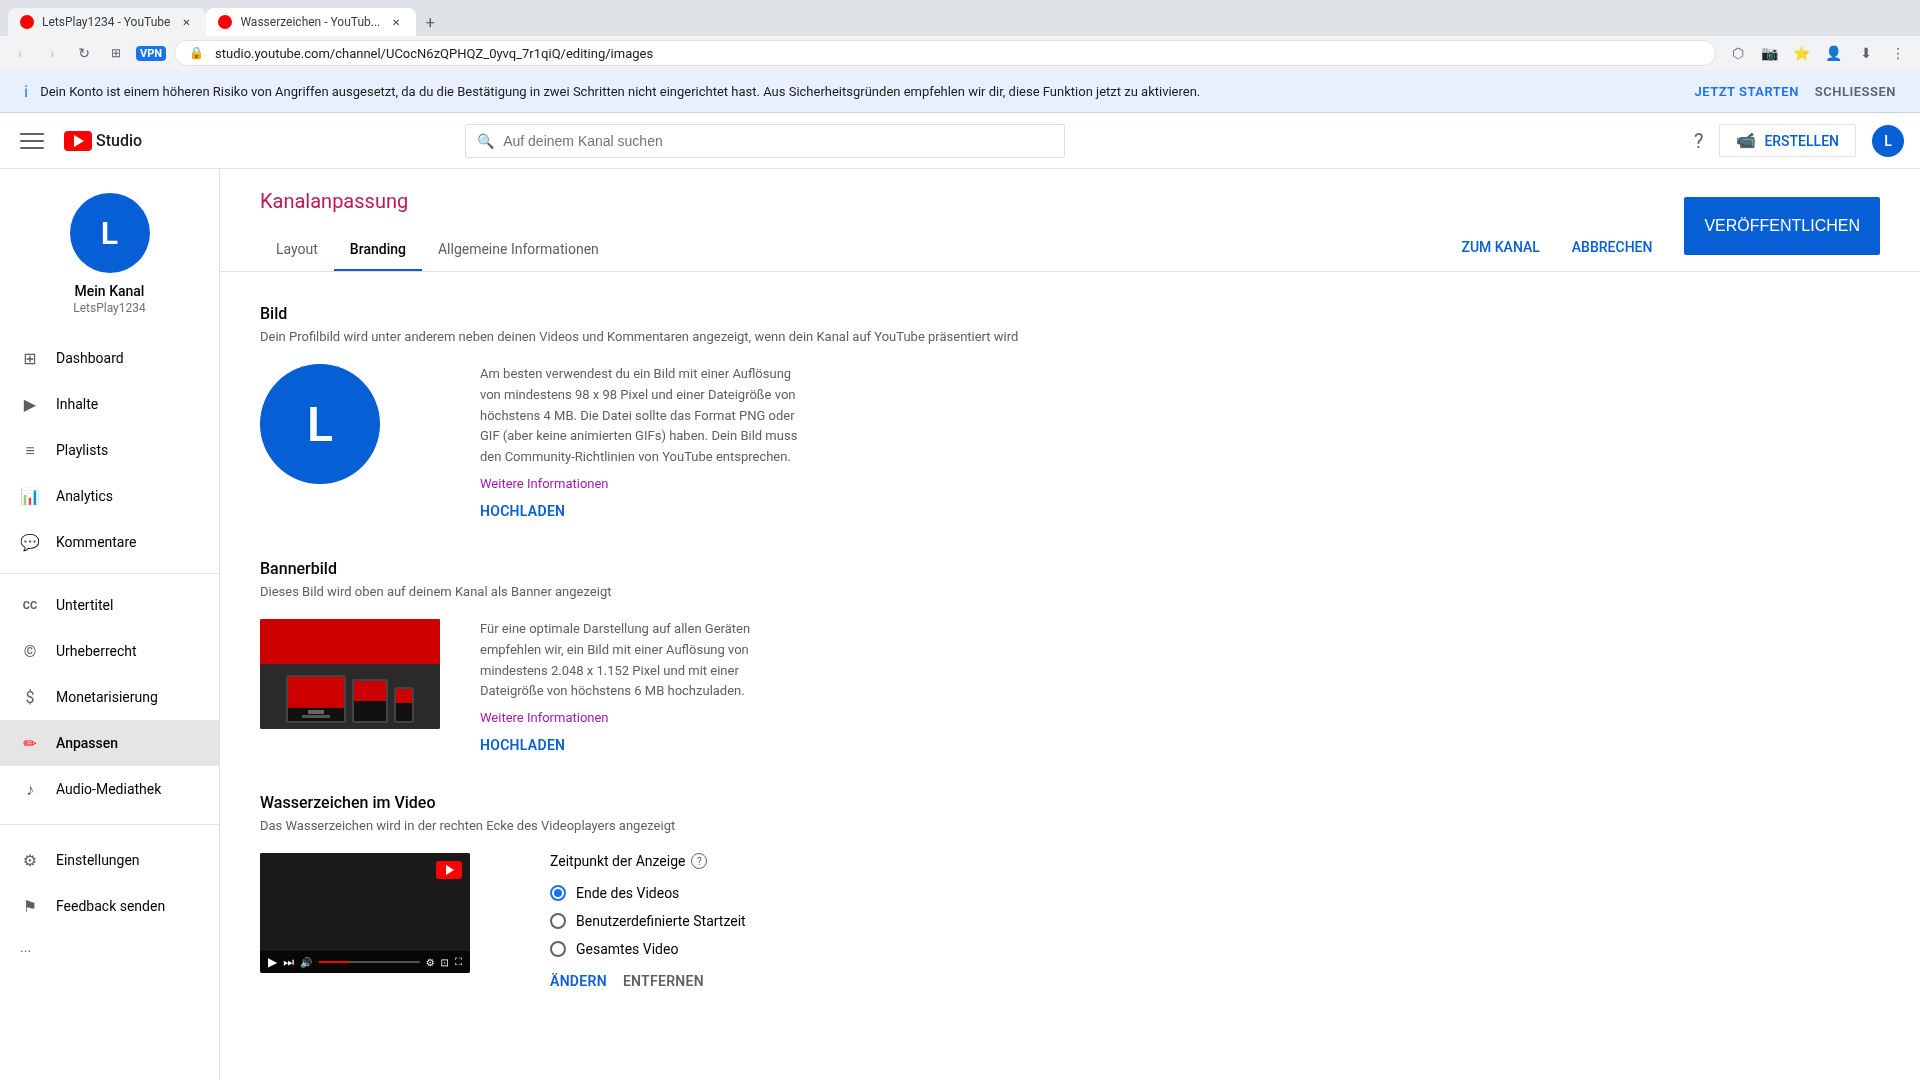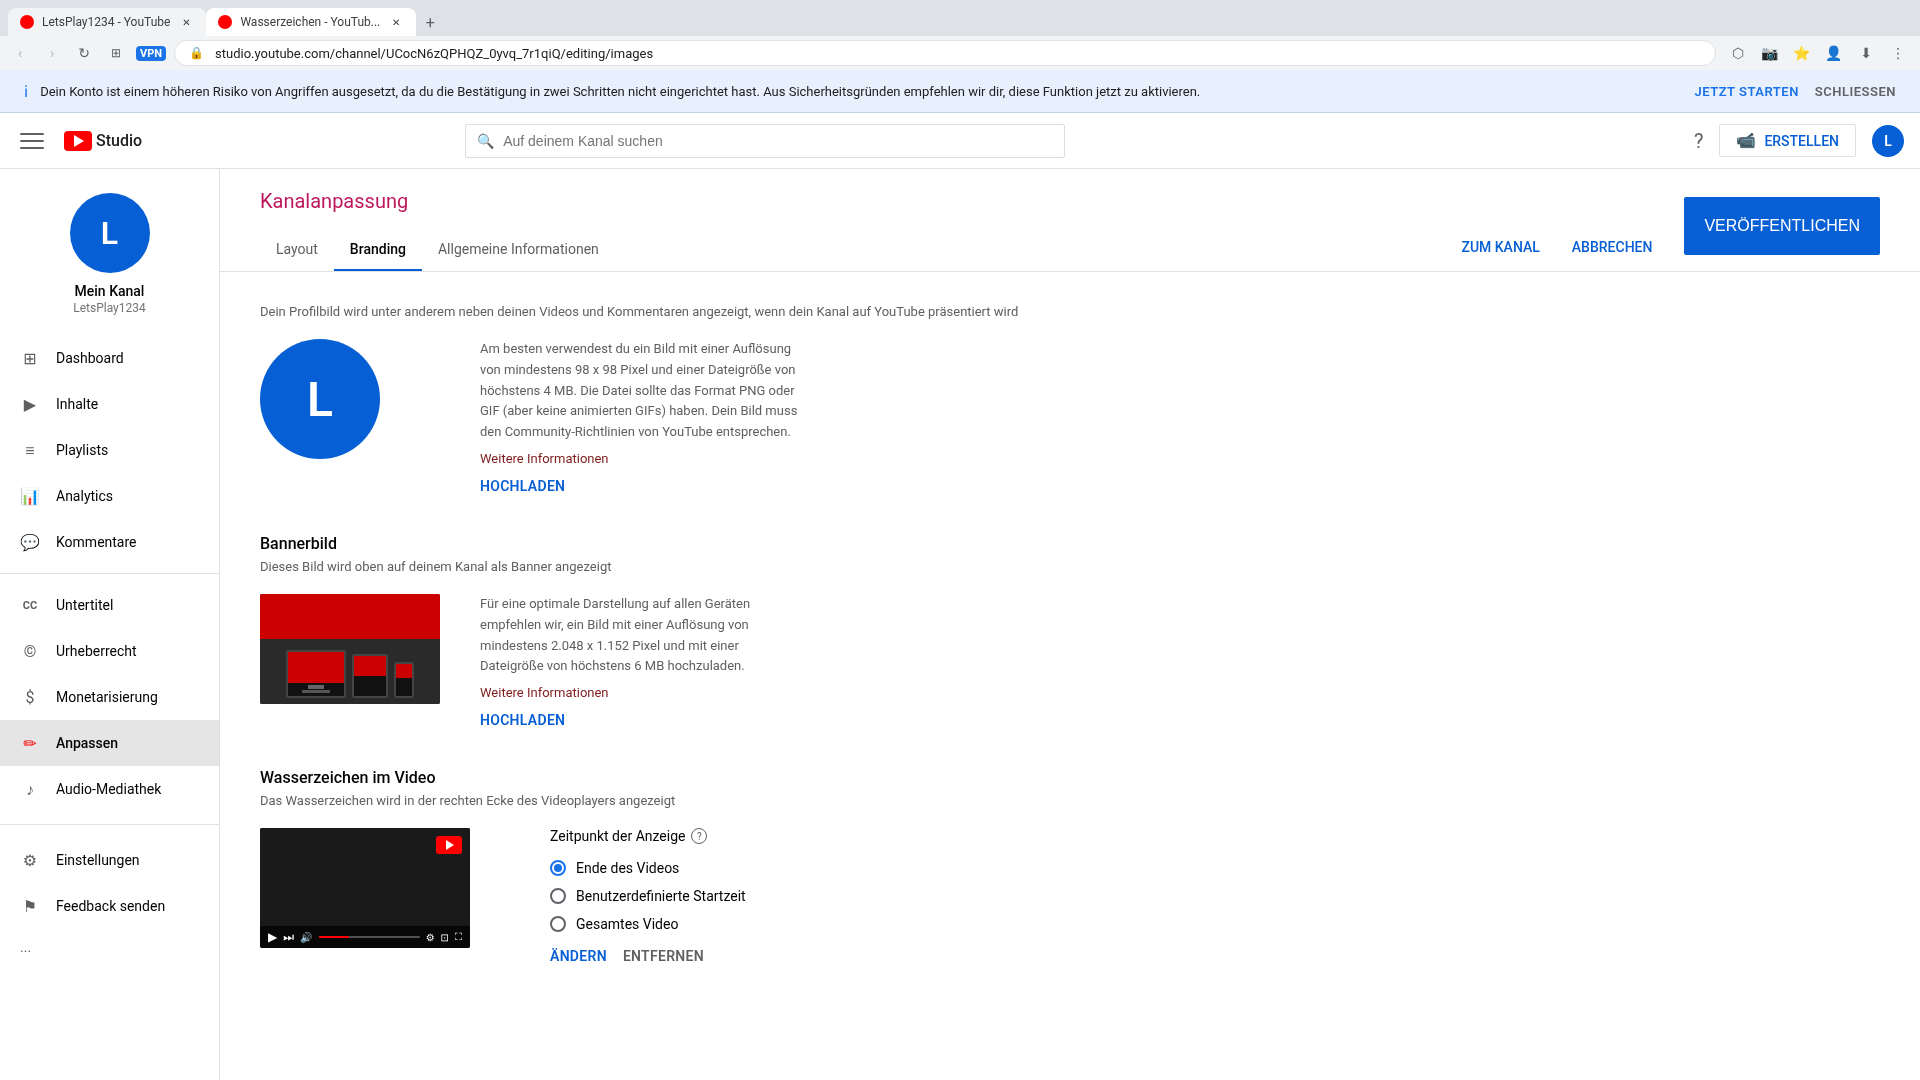--- a/index.html
+++ b/index.html
@@ -86,21 +86,21 @@
     .page-body { padding: 32px 40px; }
 
     
     .section { margin-bottom: 40px; }
     .section-title { font-size: 16px; font-weight: 500; color: #030303; margin-bottom: 6px; }
     .section-desc { font-size: 13px; color: #606060; margin-bottom: 20px; }
     .section-content { display: flex; gap: 40px; align-items: flex-start; }
     .section-preview { width: 180px; flex-shrink: 0; }
     .section-info { flex: 1; max-width: 320px; }
     .info-text { font-size: 13px; color: #606060; line-height: 1.6; }
-    .info-link { color: #7f1d1d; text-decoration: none; font-size: 13px; display: block; margin-top: 8px; }
+    .info-link { color: #a21caf; text-decoration: none; font-size: 13px; display: block; margin-top: 8px; }
     .upload-btn { display: inline-block; color: #065fd4; font-size: 14px; font-weight: 600; cursor: pointer; margin-top: 12px; text-transform: uppercase; letter-spacing: 0.3px; }
 
     
     .profile-preview { width: 120px; height: 120px; border-radius: 50%; background: #065fd4; display: flex; align-items: center; justify-content: center; color: #fff; font-size: 48px; font-weight: 600; }
 
     
     .watermark-section { margin-bottom: 40px; }
     .watermark-player { width: 210px; height: 120px; background: #1a1a1a; border-radius: 2px; position: relative; overflow: hidden; }
     .watermark-player-controls { position: absolute; bottom: 0; left: 0; right: 0; background: rgba(0,0,0,0.7); padding: 4px 8px; display: flex; align-items: center; gap: 6px; }
     .control-btn { color: #fff; font-size: 12px; cursor: pointer; }
@@ -283,20 +283,21 @@
         <div class="page-actions">
           <span class="action-link">ZUM KANAL</span>
           <span class="cancel-btn">ABBRECHEN</span>
           <button class="publish-btn">VERÖFFENTLICHEN</button>
         </div>
       </div>
 
       <div class="page-body">
 
         <div class="section">
+          <h2 class="section-title">Bild</h2>
           <p class="section-desc">Dein Profilbild wird unter anderem neben deinen Videos und Kommentaren angezeigt, wenn dein Kanal auf YouTube präsentiert wird</p>
           <div class="section-content">
             <div class="section-preview">
               <div class="profile-preview">L</div>
             </div>
             <div class="section-info">
               <p class="info-text">Am besten verwendest du ein Bild mit einer Auflösung von mindestens 98 x 98 Pixel und einer Dateigröße von höchstens 4 MB. Die Datei sollte das Format PNG oder GIF (aber keine animierten GIFs) haben. Dein Bild muss den Community-Richtlinien von YouTube entsprechen.</p>
               <a class="info-link">Weitere Informationen</a>
               <div class="upload-btn">HOCHLADEN</div>
             </div>

